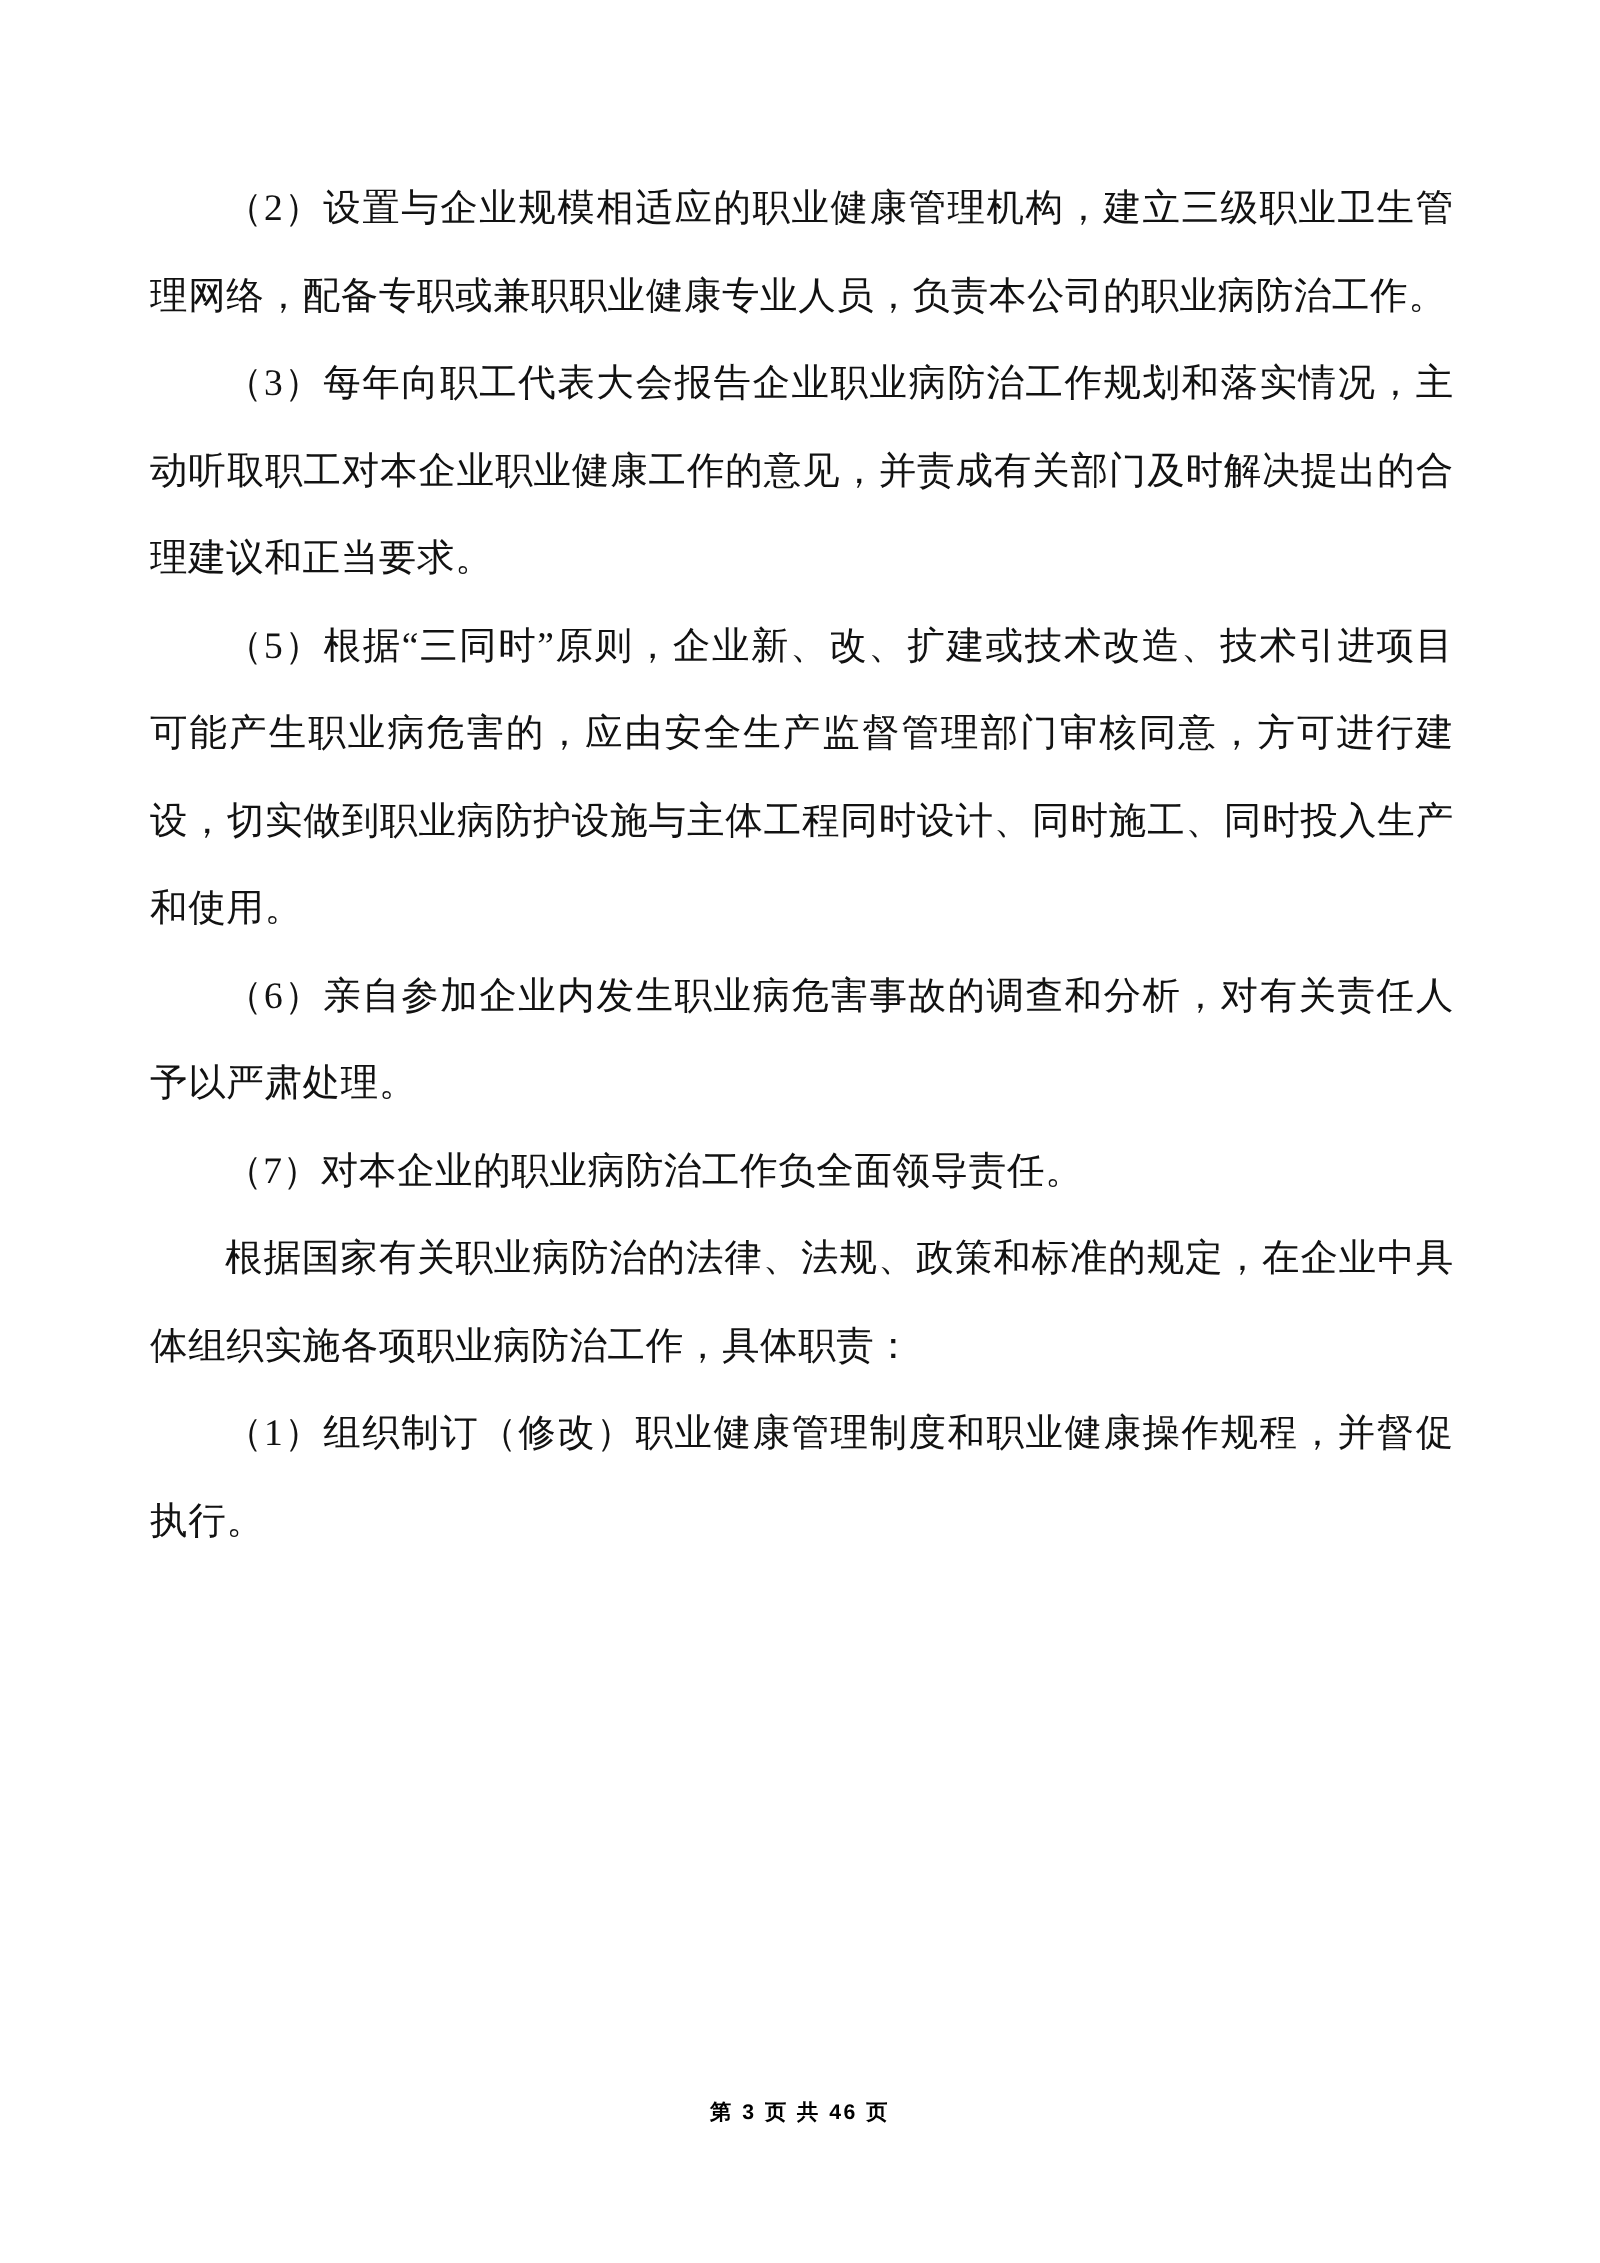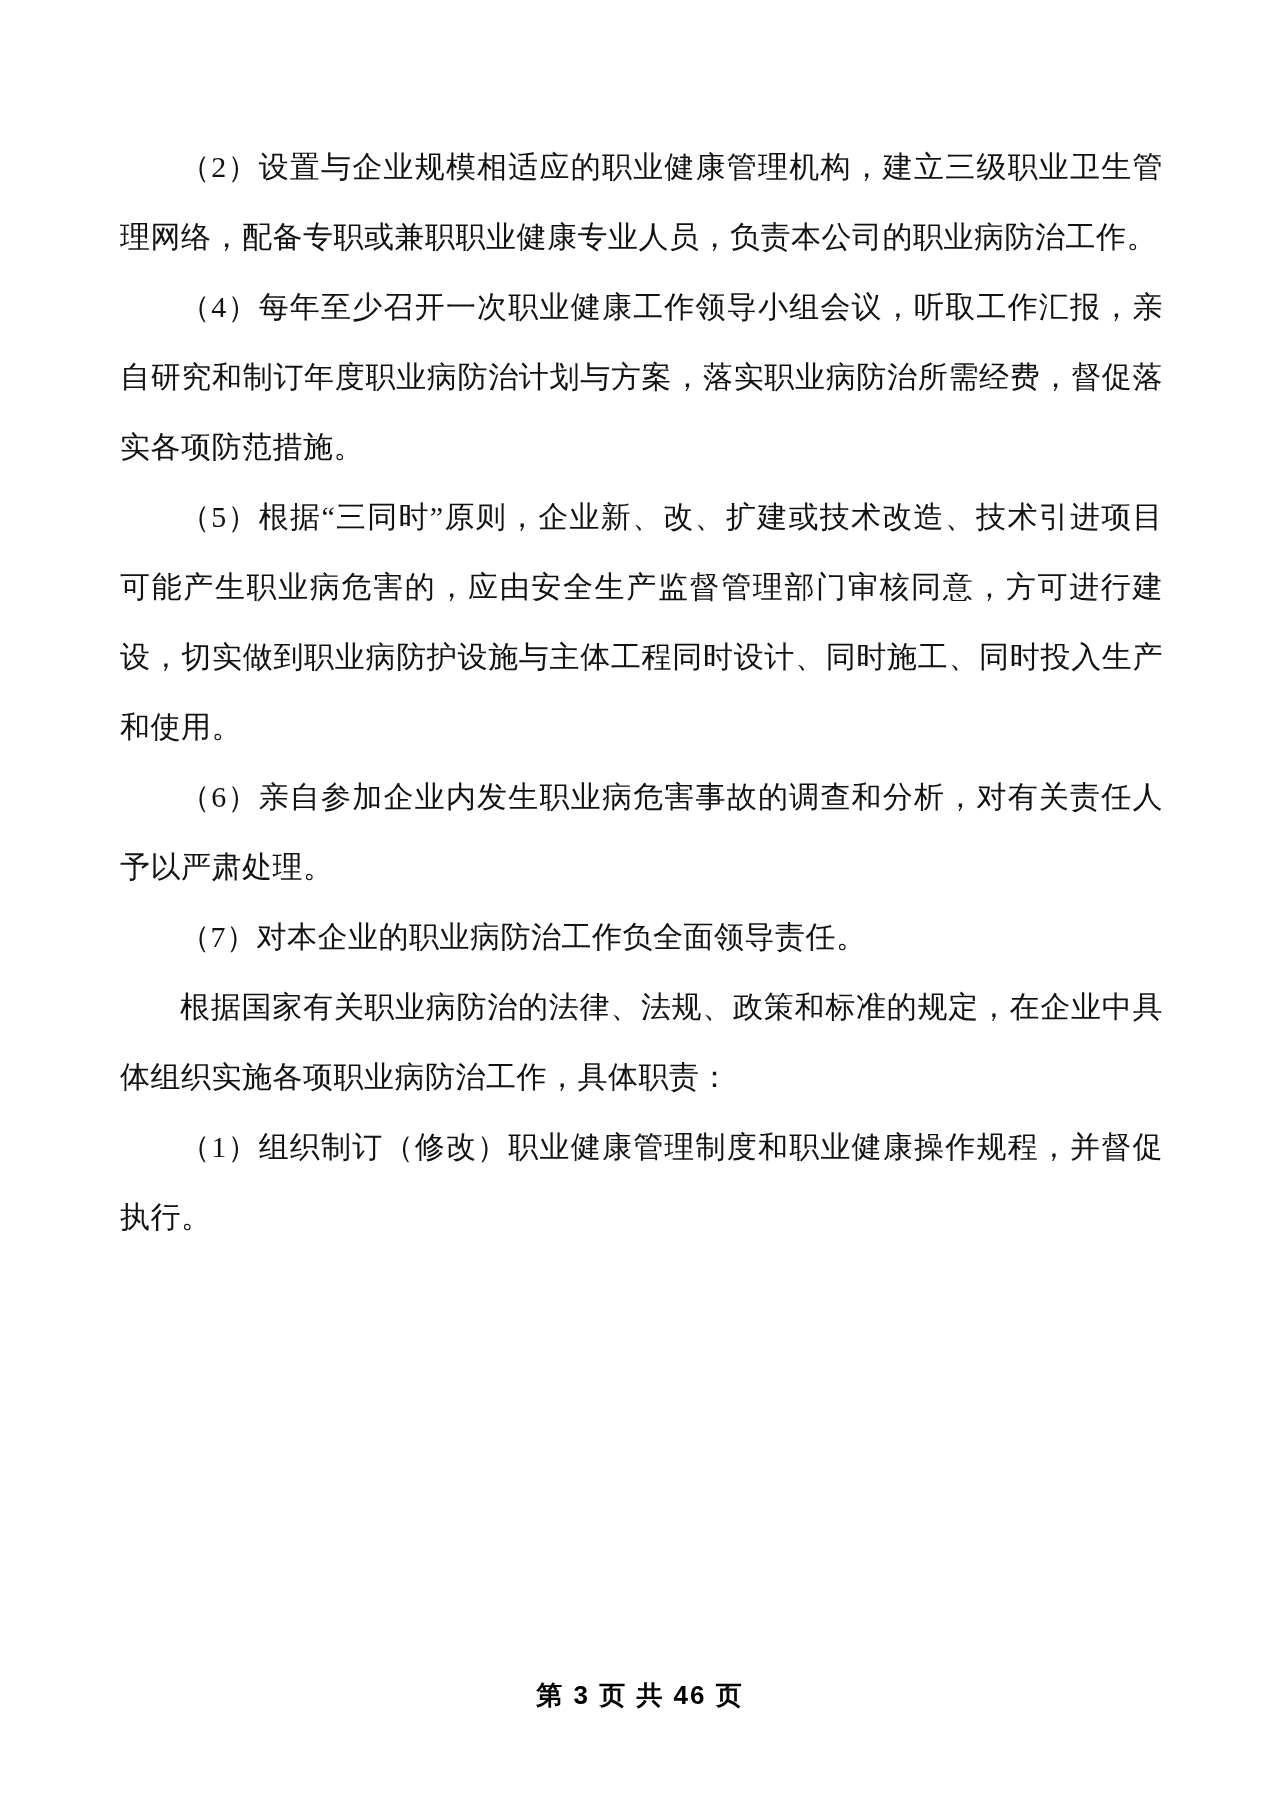--- a/index.html
+++ b/index.html
@@ -41,32 +41,32 @@
     color: #121212;
   }
   .doc-footer {
     position: absolute;
     left: 0;
     top: 1678px;
     width: 1280px;
     text-align: center;
     font-family: "Liberation Sans", "DejaVu Sans", sans-serif;
     font-weight: bold;
-    font-size: 26px;
+    font-size: 17px;
     color: #000000;
     letter-spacing: 2px;
   }
 </style>
 </head>
 <body>
 
 <div class="doc-page">
   <div class="doc-body">
     <p>（2）设置与企业规模相适应的职业健康管理机构，建立三级职业卫生管理网络，配备专职或兼职职业健康专业人员，负责本公司的职业病防治工作。</p>
-    <p>（4）每年至少召开一次职业健康工作领导小组会议，听取工作汇报，亲自研究和制订年度职业病防治计划与方案，落实职业病防治所需经费，督促落实各项防范措施。</p>
+    <p>（3）每年向职工代表大会报告企业职业病防治工作规划和落实情况，主动听取职工对本企业职业健康工作的意见，并责成有关部门及时解决提出的合理建议和正当要求。</p>
     <p>（5）根据“三同时”原则，企业新、改、扩建或技术改造、技术引进项目可能产生职业病危害的，应由安全生产监督管理部门审核同意，方可进行建设，切实做到职业病防护设施与主体工程同时设计、同时施工、同时投入生产和使用。</p>
     <p>（6）亲自参加企业内发生职业病危害事故的调查和分析，对有关责任人予以严肃处理。</p>
     <p>（7）对本企业的职业病防治工作负全面领导责任。</p>
     <p>根据国家有关职业病防治的法律、法规、政策和标准的规定，在企业中具体组织实施各项职业病防治工作，具体职责：</p>
     <p>（1）组织制订（修改）职业健康管理制度和职业健康操作规程，并督促执行。</p>
   </div>
   <div class="doc-footer">第 3 页 共 46 页</div>
 </div>
 
 </body></html>

